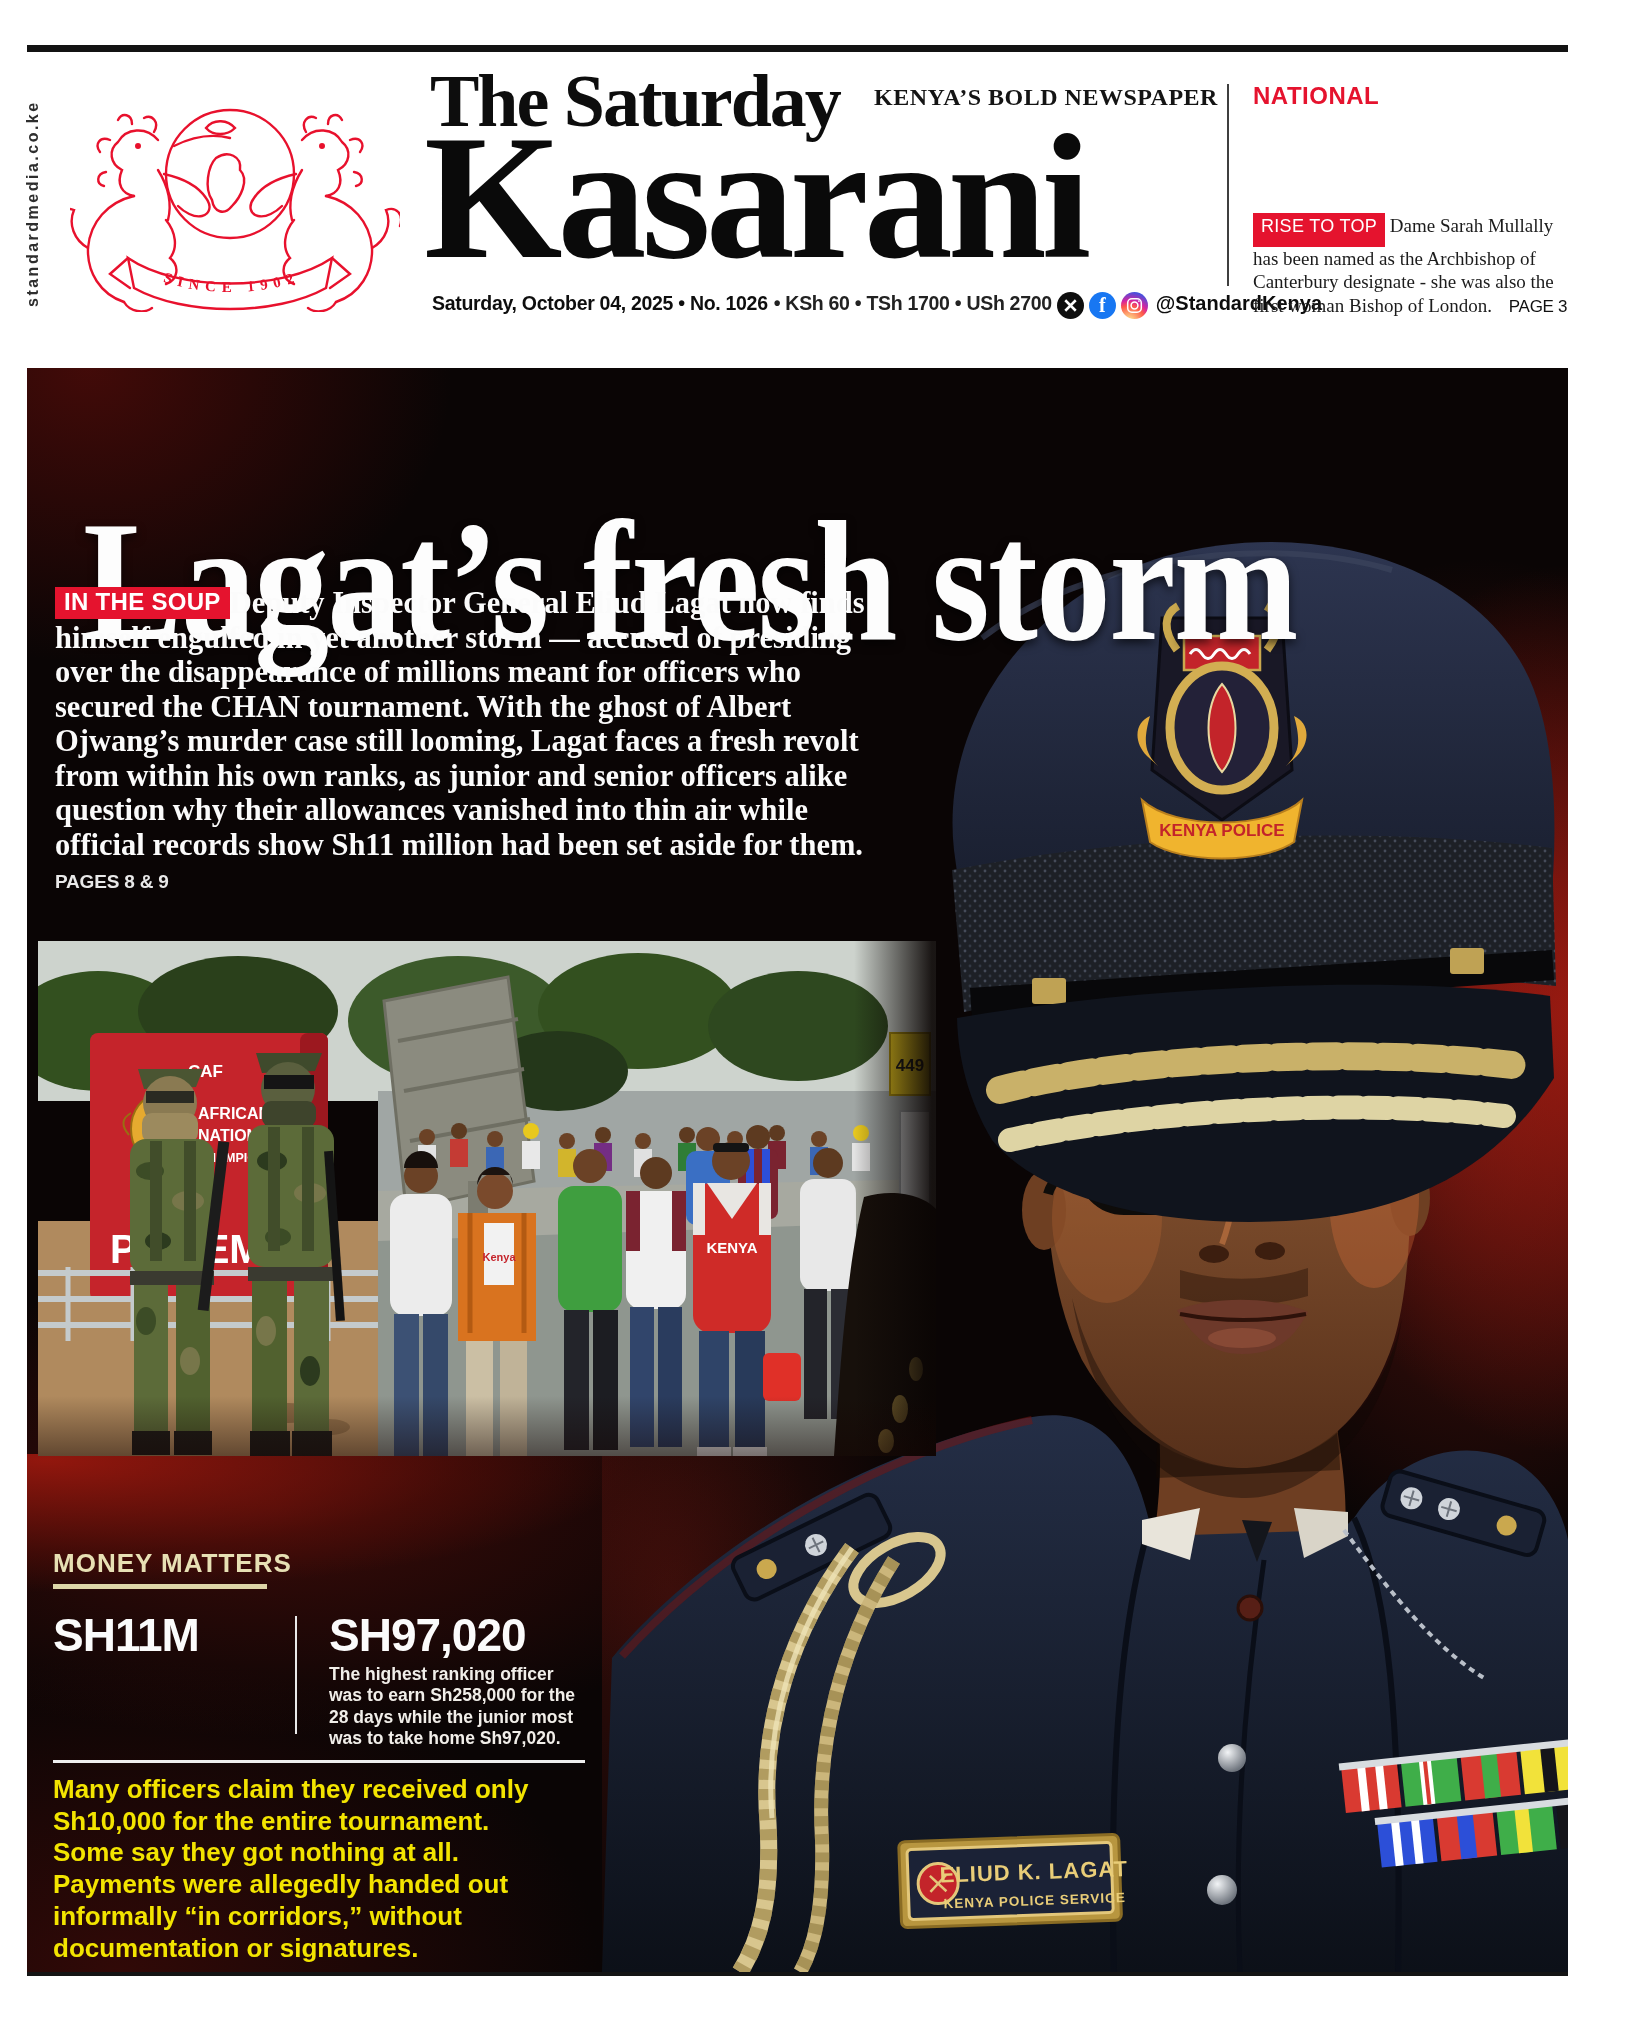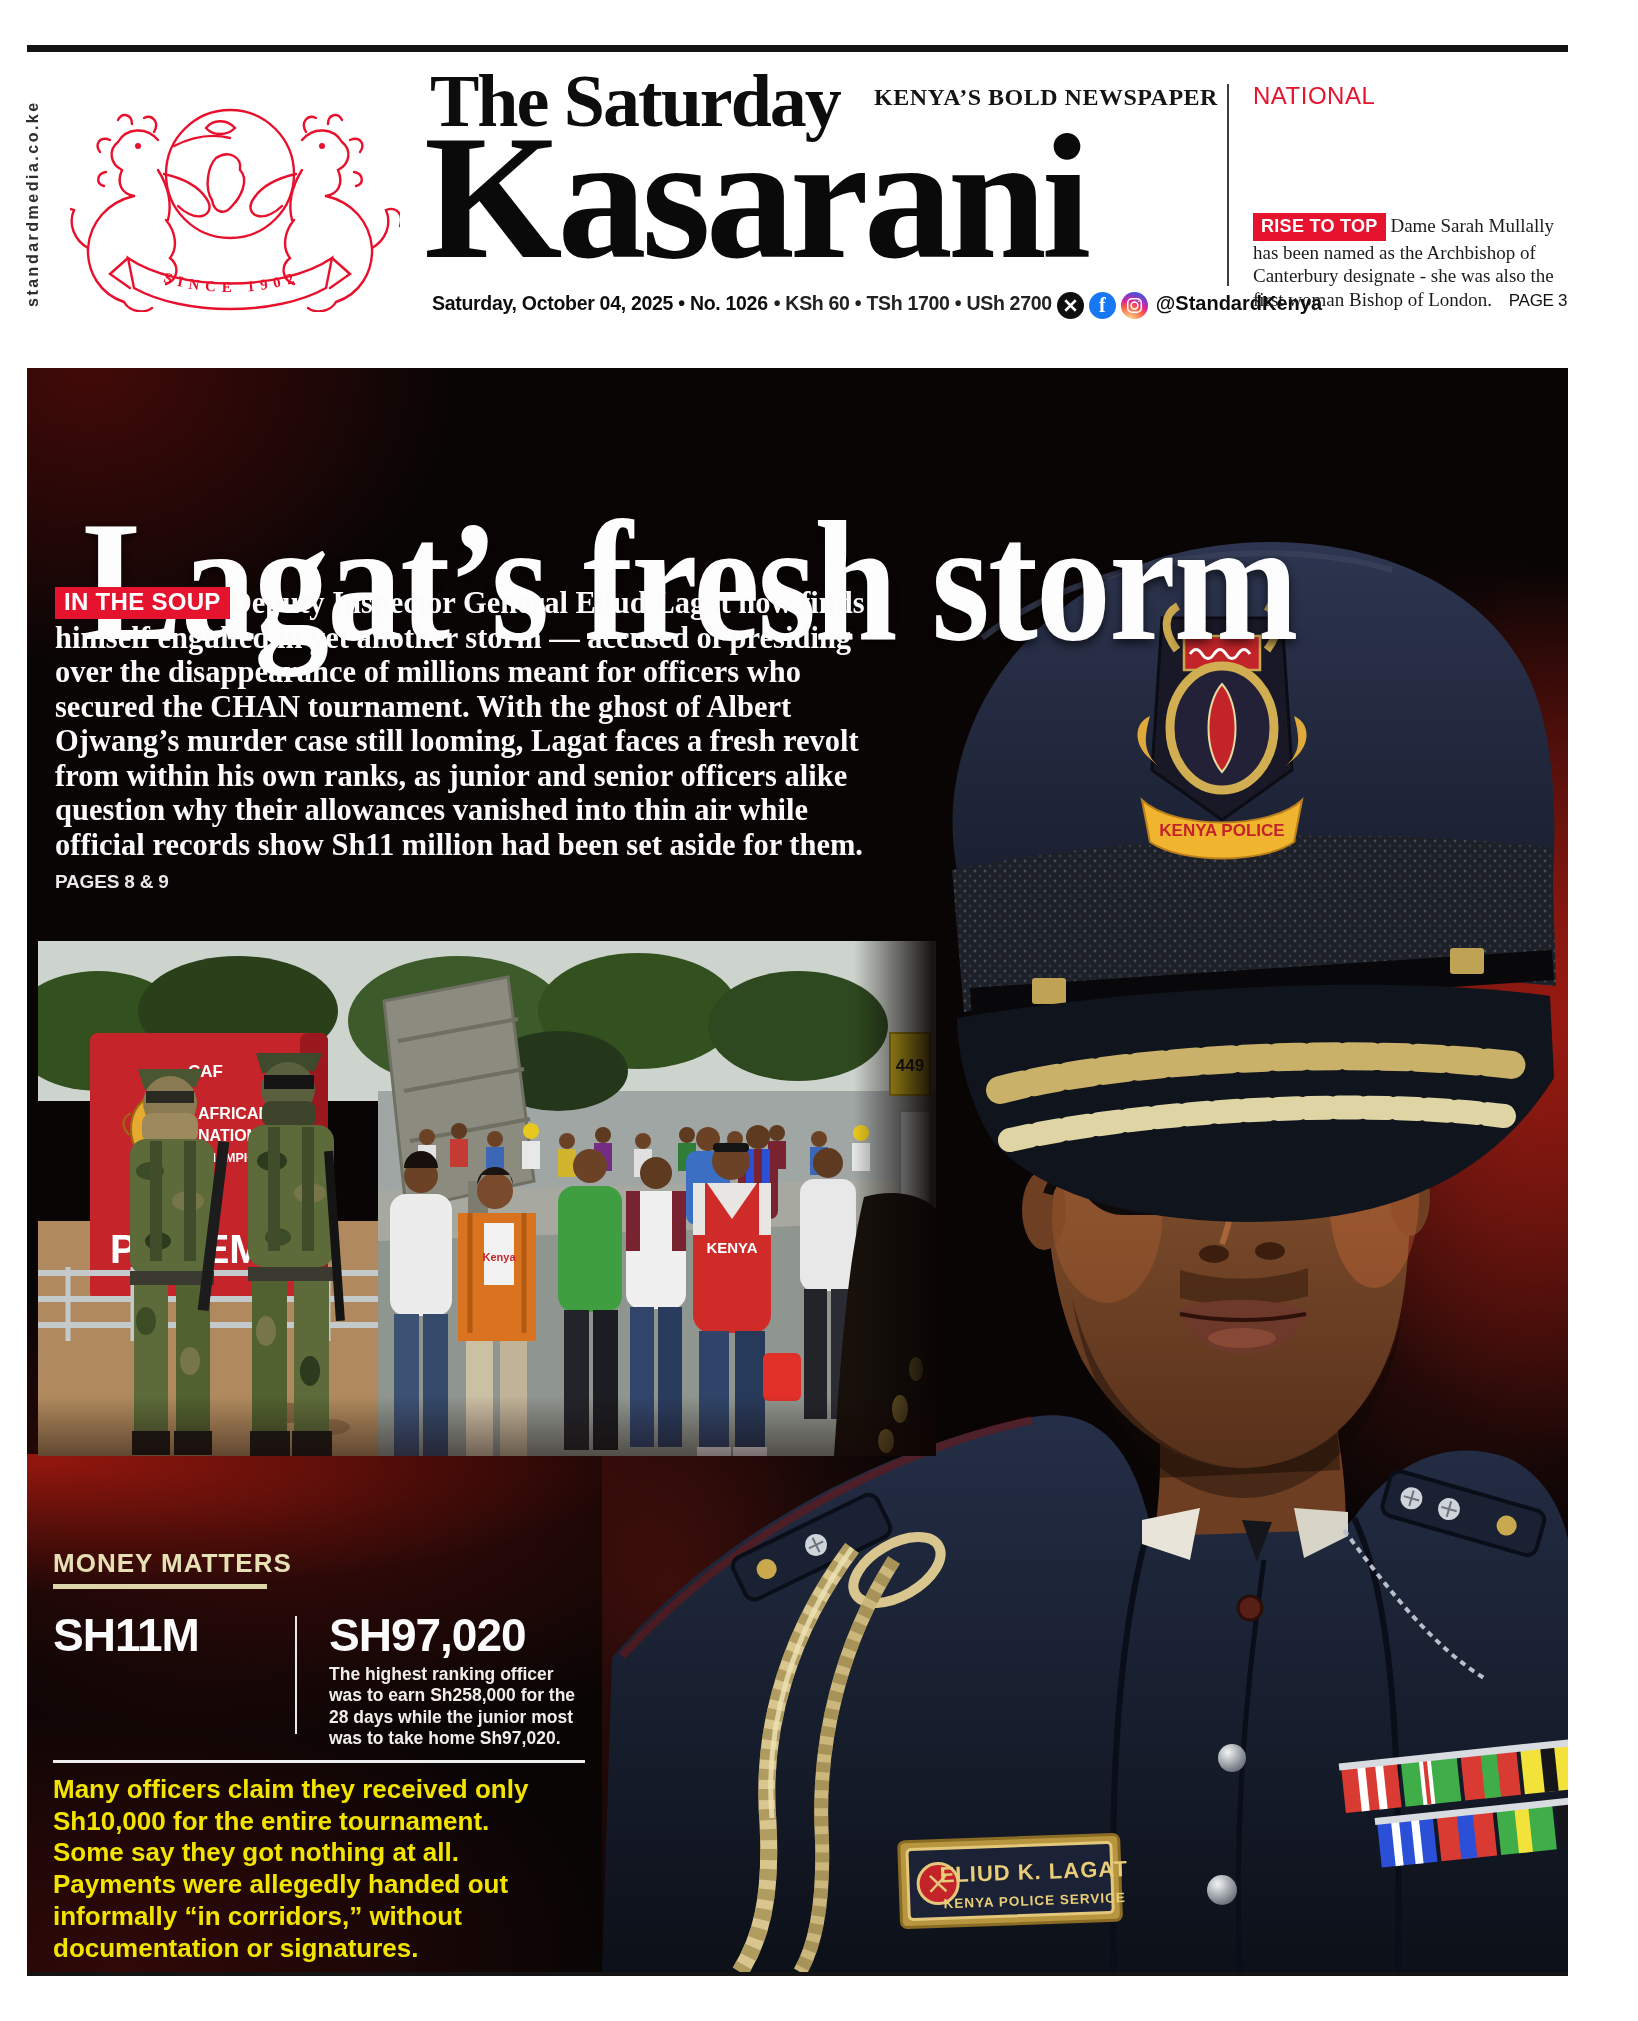--- a/index.html
+++ b/index.html
@@ -22,27 +22,27 @@
   .dl-bold{font-weight:bold;color:#0e0e0e;letter-spacing:-.3px;}
   .dl-rest{color:#222;margin-left:6px;letter-spacing:-.3px;font-weight:600;}
   .dl-spacer{flex:1;}
   .soc{width:27px;height:27px;border-radius:50%;display:inline-flex;align-items:center;
        justify-content:center;margin-left:5px;flex:0 0 auto;}
   .soc-x{background:#0f0f0f;}
   .soc-f{background:#1877f2;color:#fff;font-family:"Liberation Serif",serif;font-weight:bold;font-size:20px;}
   .soc-ig{background:radial-gradient(circle at 30% 110%,#fdf497,#fd5949 45%,#d6249f 60%,#285aeb 90%);}
   .handle{font-weight:bold;font-size:20px;margin-left:8px;color:#0d0d0d;}
   .mast-divider{left:1227px;top:84px;width:2px;height:202px;background:#3f3f3f;}
-  .nat-kicker{left:1253px;top:82px;font-size:24px;font-weight:normal;letter-spacing:.5px;color:#e5132e;}
+  .nat-kicker{left:1253px;top:82px;font-size:24px;font-weight:bold;letter-spacing:.5px;color:#e5132e;}
   .nat-headline{left:1251px;top:112px;width:324px;font-family:"Liberation Serif",serif;
                 font-weight:bold;font-size:34px;line-height:1.08;color:#101010;}
   .nat-body{left:1253px;top:194px;width:330px;font-family:"Liberation Serif",serif;
             font-size:19px;line-height:1.25;color:#1c1c1c;}
   .rise-badge{display:inline-block;background:#e5132e;color:#fff;font-family:"Liberation Sans",sans-serif;
-              font-weight:bold;font-size:18px;padding:2px 8px 3px;letter-spacing:.3px;}
+              font-weight:normal;font-size:18px;padding:2px 8px 9px;letter-spacing:.3px;}
   .page-ref{font-family:"Liberation Sans",sans-serif;font-weight:normal;font-size:17px;color:#111;letter-spacing:-.3px;padding-left:12px;}
 
   
   .dark{left:27px;top:368px;width:1541px;height:1604px;overflow:hidden;border-bottom:4px solid #141414;
         background:
           radial-gradient(ellipse 520px 420px at 4% 0%, rgba(122,16,12,.50), transparent 70%),
           radial-gradient(ellipse 430px 620px at 101% 40%, rgba(160,22,14,.85), transparent 72%),
           radial-gradient(ellipse 740px 320px at 16% 71%, rgba(128,20,14,.42), transparent 72%),
           radial-gradient(ellipse 640px 420px at 6% 100%, rgba(96,14,10,.45), transparent 75%),
           #0a0505;}

